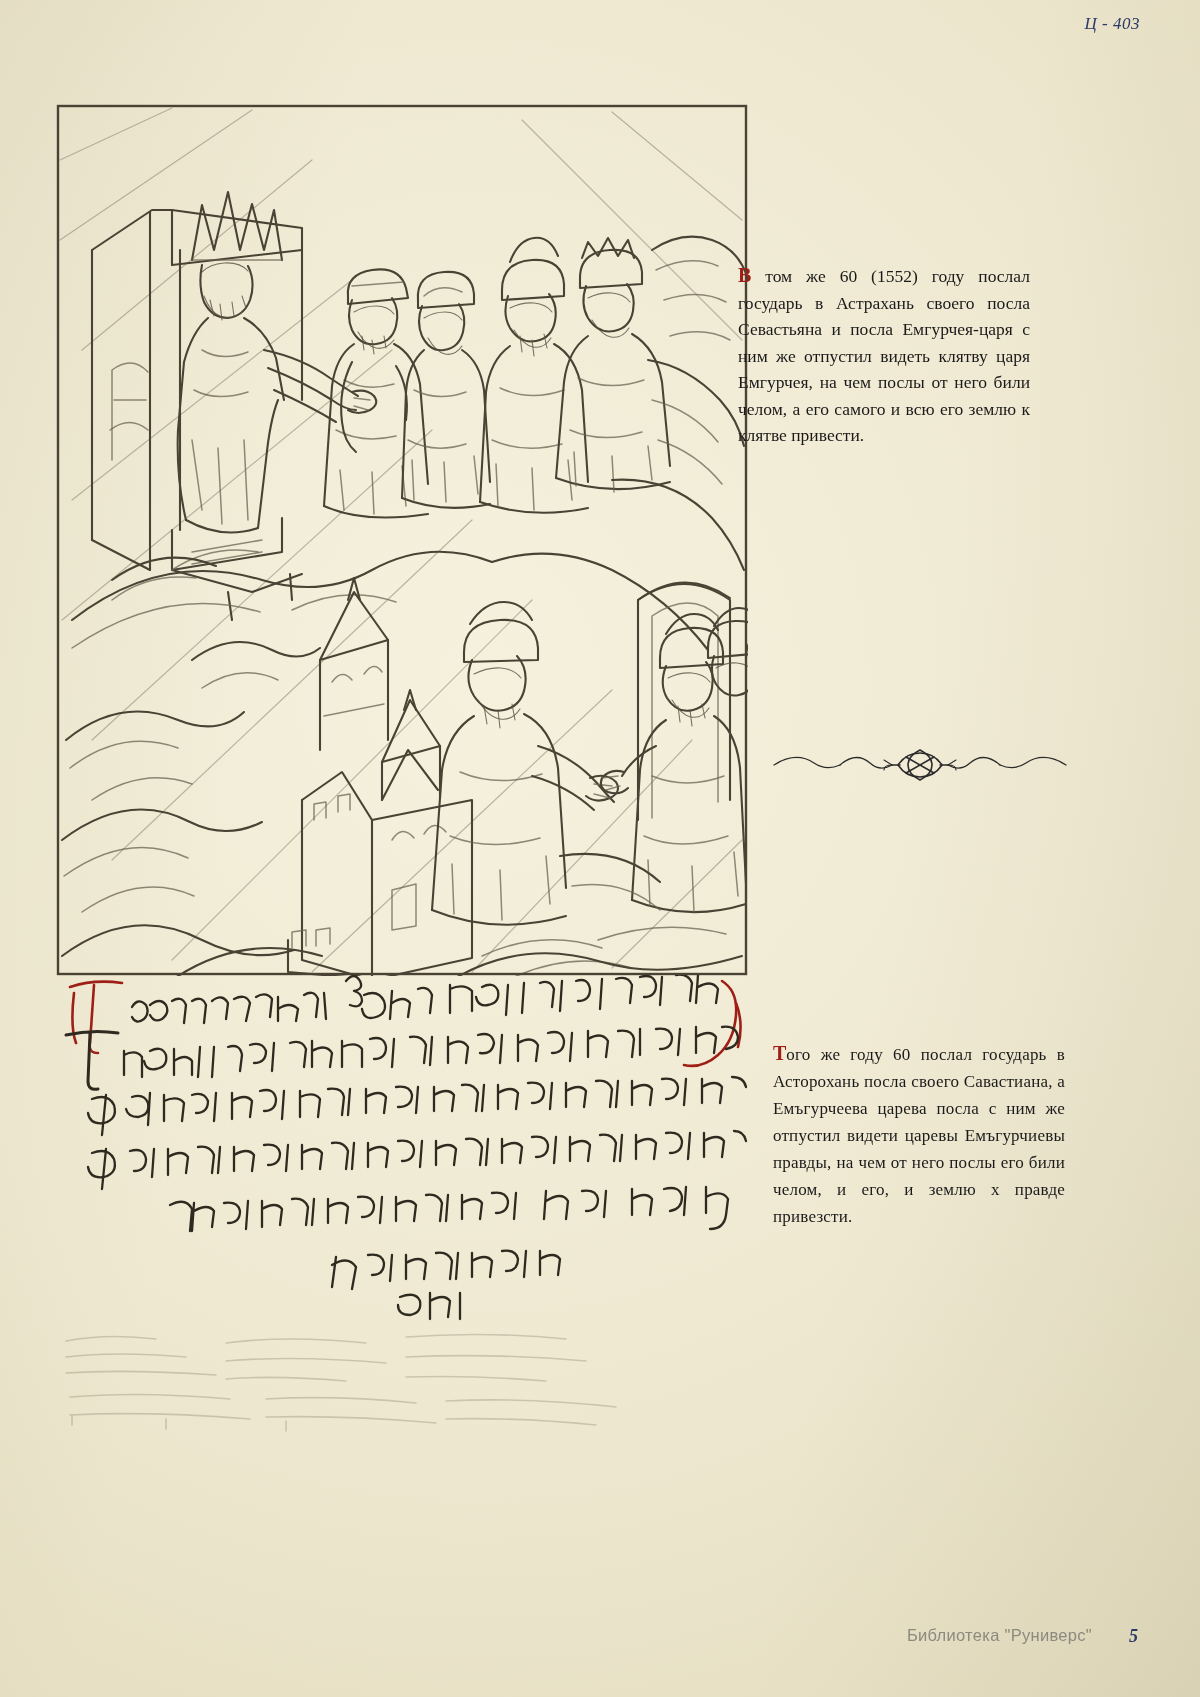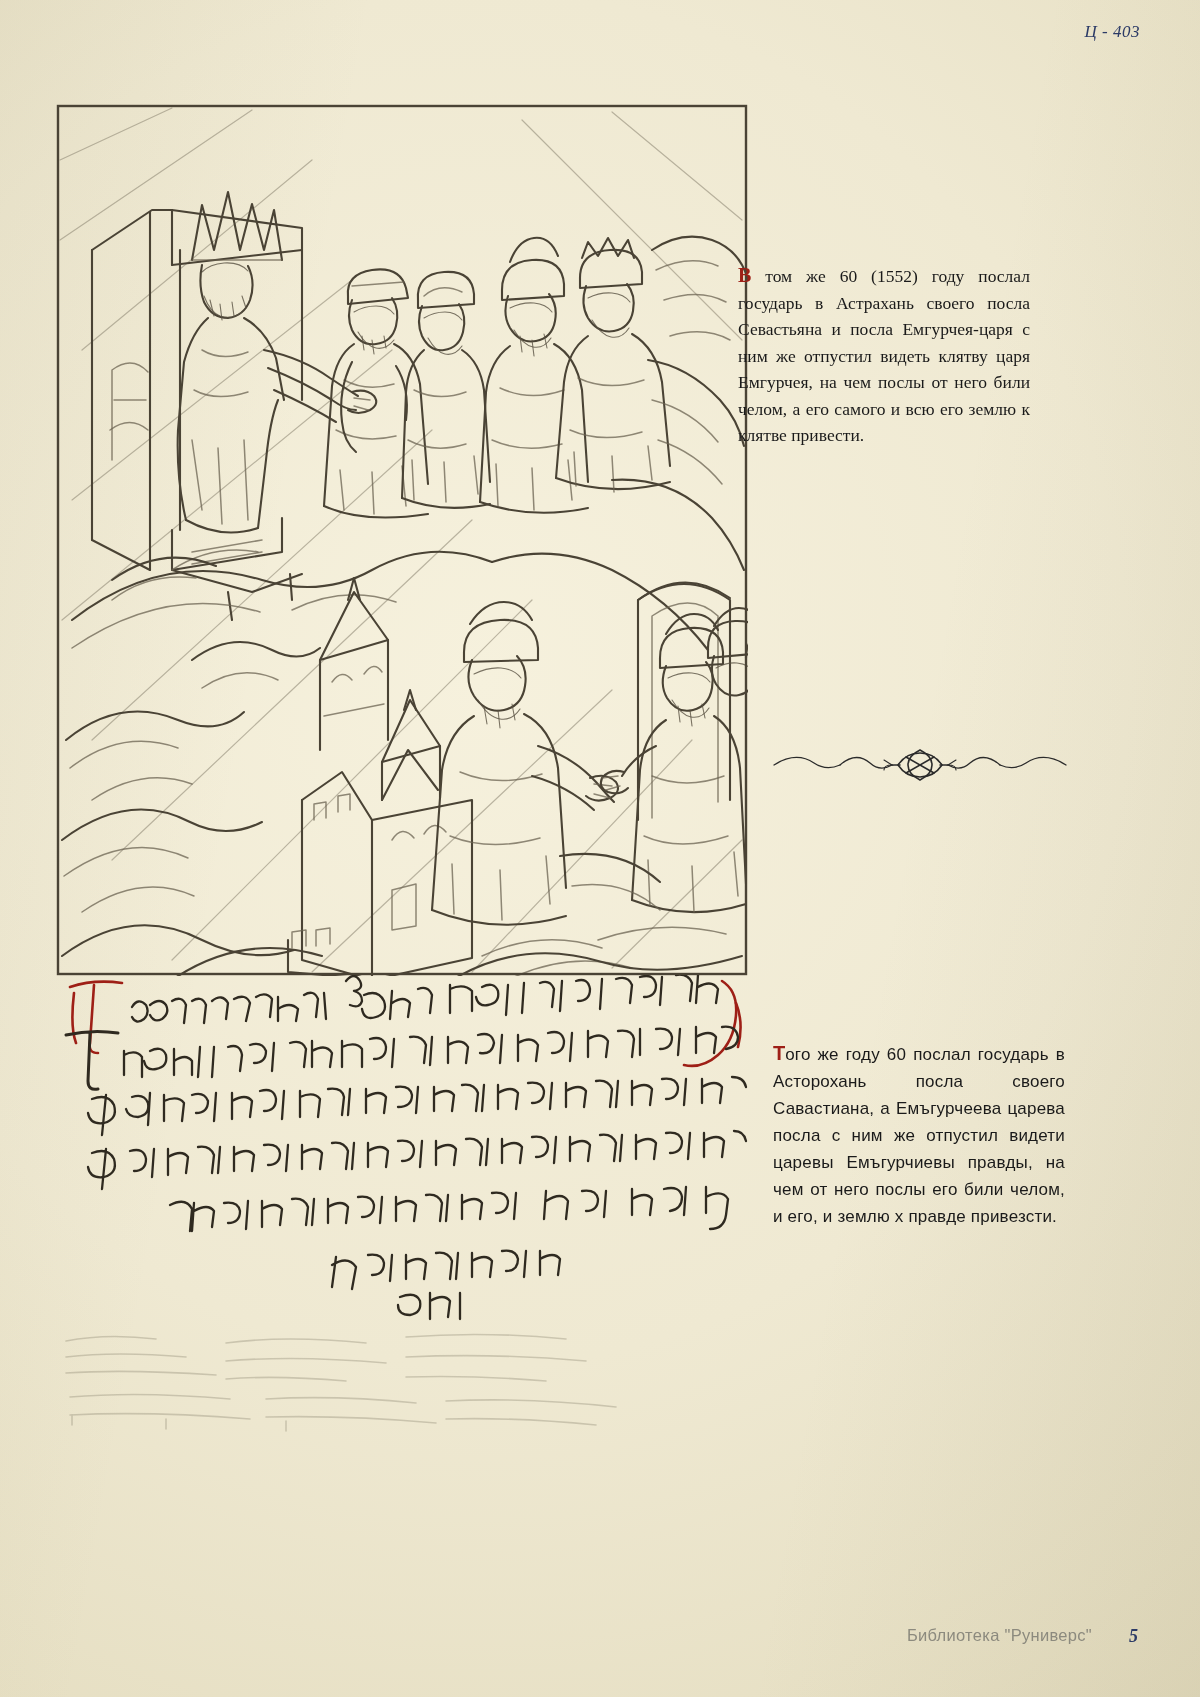--- a/index.html
+++ b/index.html
@@ -27,21 +27,21 @@
     position: absolute;
     inset: 0;
     background:
       linear-gradient(100deg, rgba(160,150,110,0.10) 0%, rgba(255,255,255,0) 25%, rgba(255,255,255,0) 70%, rgba(150,140,105,0.12) 100%);
     pointer-events: none;
   }
 
   
   .folio {
     position: absolute;
-    top: 22px;
+    top: 14px;
     right: 60px;
     font-family: "Liberation Serif", serif;
     font-style: italic;
     font-size: 17px;
     color: #2b3a66;
     letter-spacing: 0.5px;
   }
 
   
   .miniature {
@@ -75,21 +75,21 @@
     font-size: 17.5px;
     line-height: 26.5px;
     text-align: justify;
   }
   .trans-bottom {
     left: 773px;
     top: 1040px;
     font-size: 17px;
     line-height: 27px;
     text-align: justify;
-    font-family: Liberation Sans, sans-serif;
+    font-family: Liberation Serif, serif;
   }
   .trans-bottom .body { letter-spacing: 0.2px; }
   .dropcap {
     color: #9e1f16;
     font-weight: bold;
     font-size: 20px;
   }
   .trans-bottom .dropcap { font-size: 20px; }
 
   

